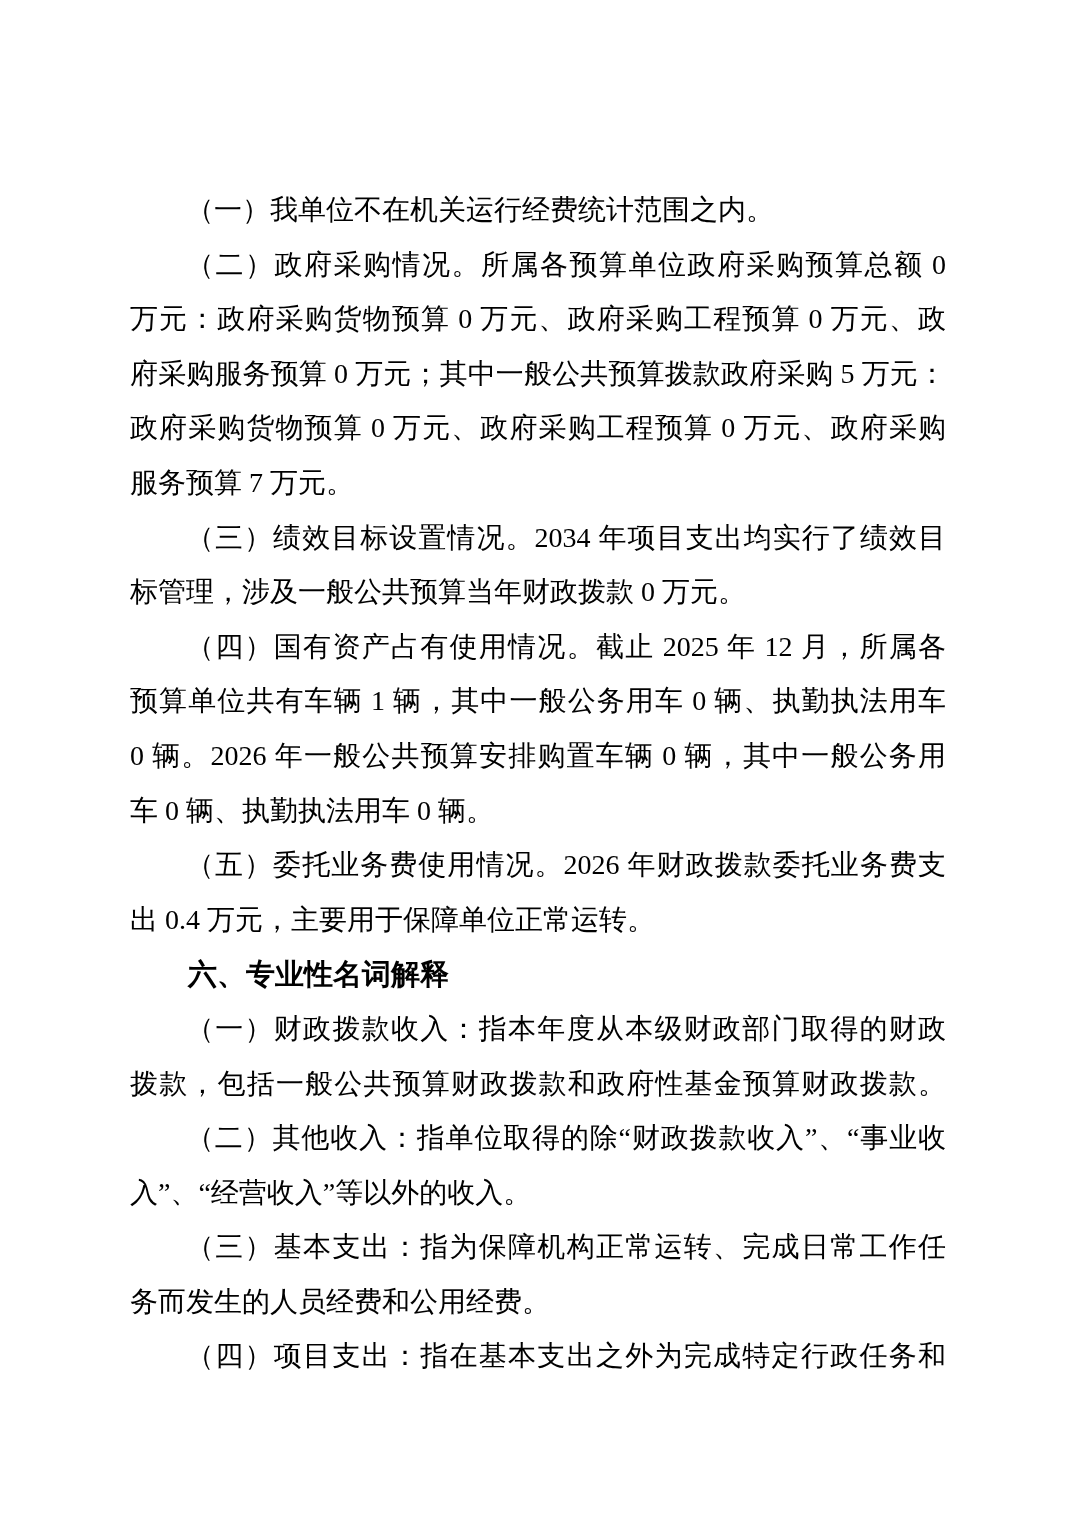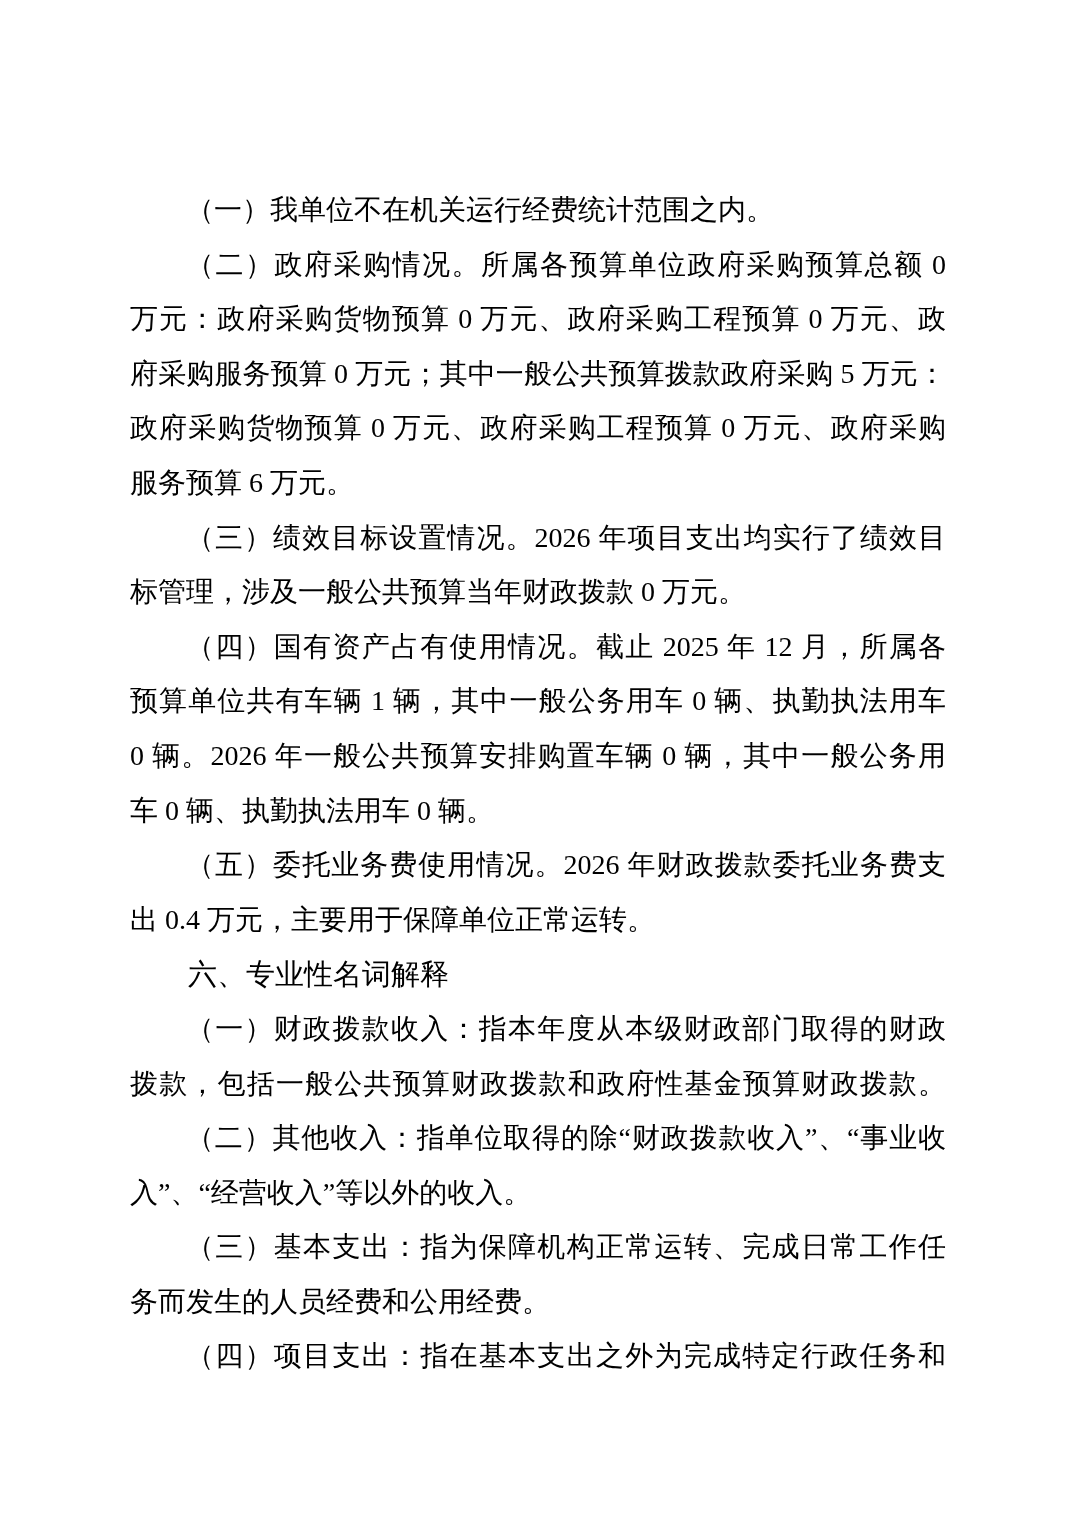--- a/index.html
+++ b/index.html
@@ -35,42 +35,42 @@
     overflow: visible;
   }
   .line.stretch {
     text-align-last: justify;
   }
   .line.indent {
     text-indent: 2em;
   }
   .paragraph.heading .line {
     font-family: "Liberation Sans", "DejaVu Sans", sans-serif;
-    font-weight: normal;
+    font-weight: bold;
     font-size: 29px;
     text-align-last: left;
   }
 </style>
 </head>
 <body>
 
 <div class="page">
   <main class="content">
       <div class="paragraph body">
         <div class="line indent">（一）我单位不在机关运行经费统计范围之内。</div>
       </div>
       <div class="paragraph body">
         <div class="line indent stretch">（二）政府采购情况。所属各预算单位政府采购预算总额 0</div>
         <div class="line stretch">万元：政府采购货物预算 0 万元、政府采购工程预算 0 万元、政</div>
         <div class="line stretch">府采购服务预算 0 万元；其中一般公共预算拨款政府采购 5 万元：</div>
         <div class="line stretch">政府采购货物预算 0 万元、政府采购工程预算 0 万元、政府采购</div>
-        <div class="line">服务预算 6 万元。</div>
+        <div class="line">服务预算 7 万元。</div>
       </div>
       <div class="paragraph body">
-        <div class="line indent stretch">（三）绩效目标设置情况。2026 年项目支出均实行了绩效目</div>
+        <div class="line indent stretch">（三）绩效目标设置情况。2034 年项目支出均实行了绩效目</div>
         <div class="line">标管理，涉及一般公共预算当年财政拨款 0 万元。</div>
       </div>
       <div class="paragraph body">
         <div class="line indent stretch">（四）国有资产占有使用情况。截止 2025 年 12 月，所属各</div>
         <div class="line stretch">预算单位共有车辆 1 辆，其中一般公务用车 0 辆、执勤执法用车</div>
         <div class="line stretch">0 辆。2026 年一般公共预算安排购置车辆 0 辆，其中一般公务用</div>
         <div class="line">车 0 辆、执勤执法用车 0 辆。</div>
       </div>
       <div class="paragraph body">
         <div class="line indent stretch">（五）委托业务费使用情况。2026 年财政拨款委托业务费支</div>

